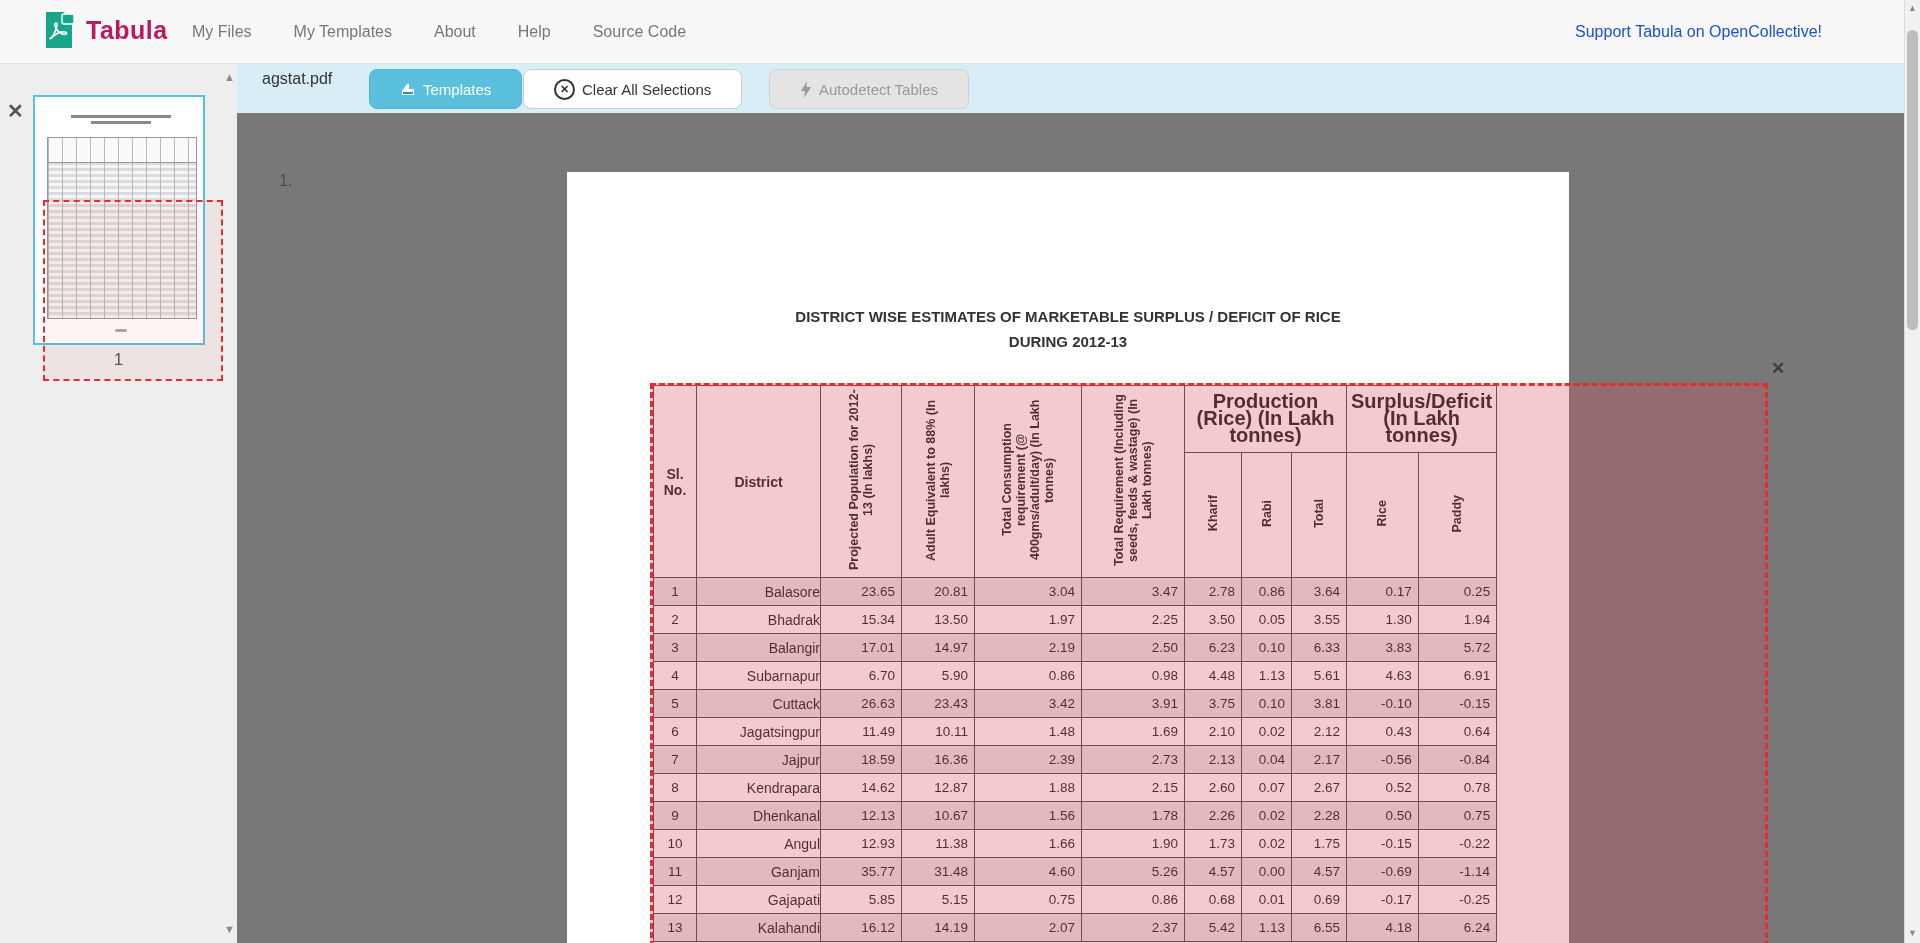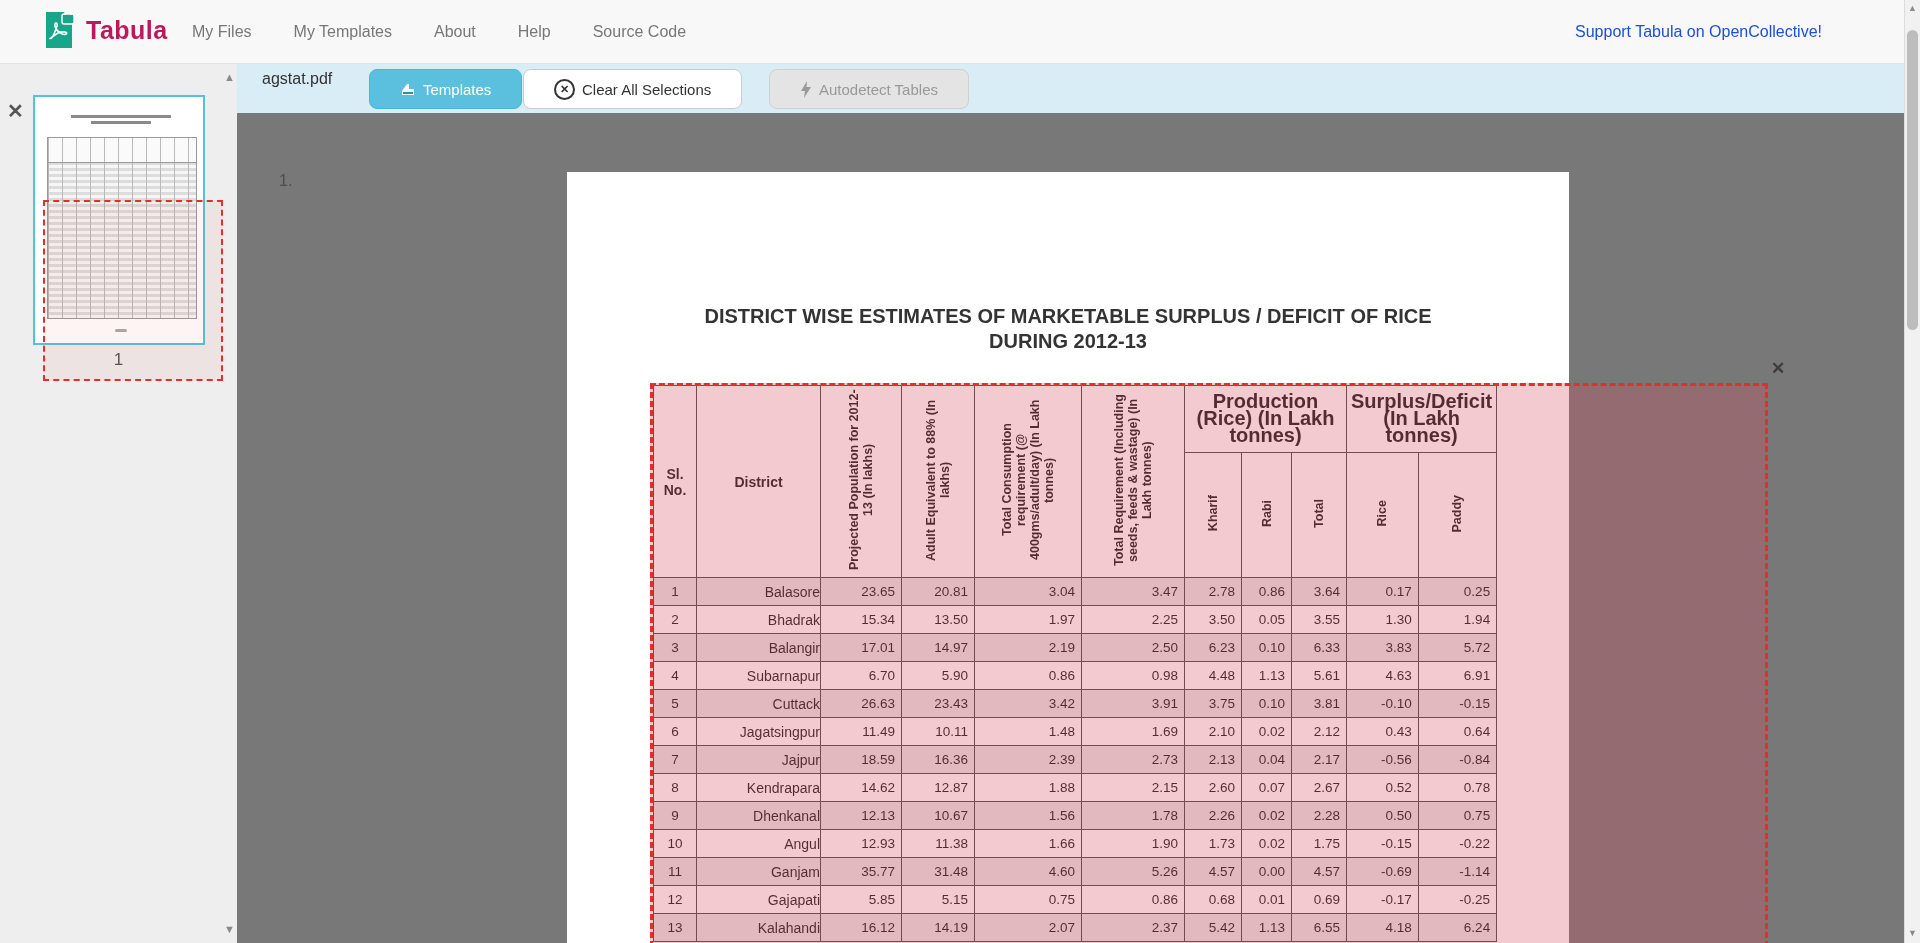--- a/index.html
+++ b/index.html
@@ -37,21 +37,21 @@
   .mini-foot{position:absolute;left:80px;top:232px;width:12px;height:3px;background:#aaa;border-radius:2px;}
   .thumb-selection{position:absolute;left:43px;top:137px;width:180px;height:181px;border:2px dashed #e12e2e;background:rgba(226,46,46,0.05);box-sizing:border-box;cursor:pointer;z-index:3;}
   .thumb-label{position:absolute;left:0;top:287px;width:237px;text-align:center;font-size:17px;color:#555;}
   .side-arrow-up{position:absolute;left:224px;top:8px;font-size:11px;color:#8a8a8a;cursor:pointer;}
   .side-arrow-down{position:absolute;left:224px;top:860px;font-size:11px;color:#8a8a8a;cursor:pointer;}
 
   
   .main{position:absolute;left:237px;top:126px;width:1683px;height:817px;background:#787878;}
   .page-marker{position:absolute;left:42px;top:46px;font-size:16px;color:#4d4d4d;}
   .pdf-page{position:absolute;left:330px;top:46px;width:1002px;height:820px;background:#fff;cursor:crosshair;}
-  .doc-title{position:absolute;left:0;top:132px;width:1002px;text-align:center;font-weight:bold;font-size:20px;color:#333;line-height:25px;}
+  .doc-title{position:absolute;left:0;top:132px;width:1002px;text-align:center;font-weight:bold;font-size:15px;color:#333;line-height:25px;}
 
   
   .rice-table{position:absolute;left:86px;top:213px;border-collapse:collapse;table-layout:fixed;font-size:13.5px;color:#1c1c1c;}
   .rice-table th,.rice-table td{border:1px solid #4a4a4a;padding:0;overflow:hidden;}
   .rice-table th{font-weight:bold;background:#fff;font-size:13.5px;}
   .rice-table .gh{height:65px;font-size:20px;line-height:17px;padding:0 4px;}
   .rice-table .vh-cell{vertical-align:middle;text-align:center;}
   .vtext{writing-mode:vertical-rl;transform:rotate(180deg);font-weight:bold;font-size:12.5px;line-height:14px;display:inline-block;max-height:188px;}
   .vtext.sub{max-height:123px;}
   .rice-table .plain-head{font-size:14px;}

